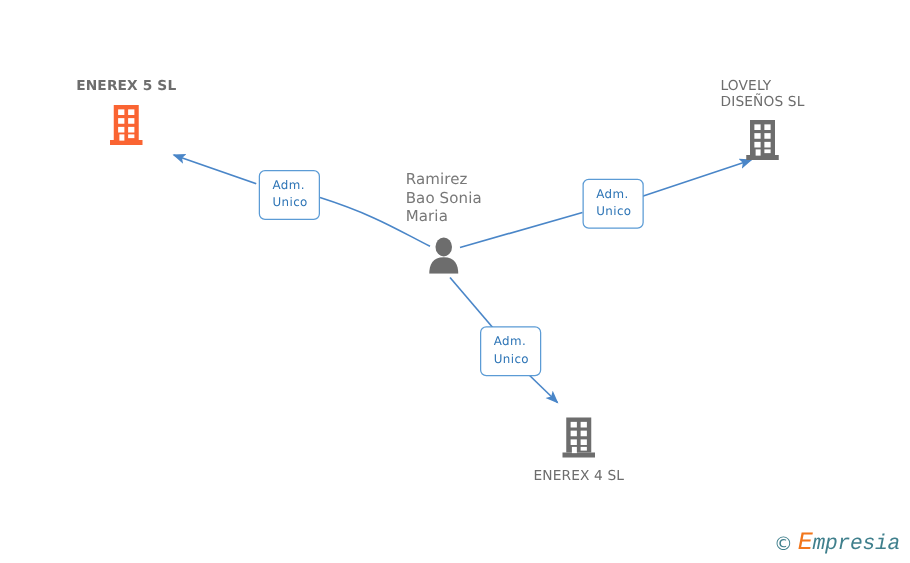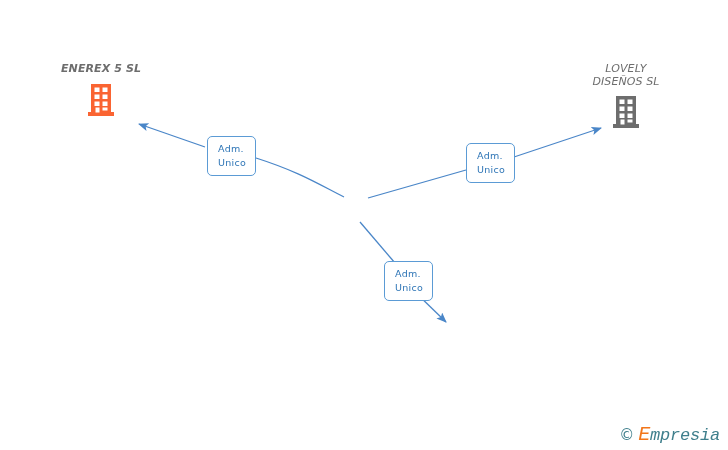--- a/index.html
+++ b/index.html
@@ -31,24 +31,22 @@
     position: absolute;
     display: flex;
     flex-direction: column;
     align-items: center;
     z-index: 3;
   }
   .node-label {
     color: #6d6d6d;
     font-size: 11px;
     line-height: 13px;
-    text-align: center;
     white-space: pre-line;
     letter-spacing: 0.1px;
-    font-style: italic;
   }
   .node-label.bold {
     font-weight: bold;
     font-size: 11px;
     color: #6d6d6d;
   }
   .node-label.person {
     font-size: 12px;
     line-height: 15px;
     color: #787878;
@@ -139,21 +137,21 @@
           <rect x="15.5" y="11.5" width="5" height="4.5"></rect>
           <rect x="7.5" y="18.5" width="5" height="4.5"></rect>
           <rect x="15.5" y="18.5" width="5" height="4.5"></rect>
           <rect x="8.5" y="24.5" width="4" height="5"></rect>
           <rect x="15.5" y="24.5" width="5" height="3"></rect>
         </g>
       </svg>
     </div>
   </div>
 
-  <div class="node" style="left:568px; top:62px; width:116px;">
+  <div class="node" style="left:552px; top:62px; width:116px;">
     <div class="node-label">LOVELY
 DISEÑOS SL</div>
     <div class="icon-wrap" style="margin-top:7px;">
       <svg width="28" height="34" viewBox="0 0 28 34" xmlns="http://www.w3.org/2000/svg">
         <g fill="#6d6d6d">
           <rect x="4" y="1" width="20" height="28"></rect>
           <rect x="1" y="29" width="26" height="4"></rect>
         </g>
         <g fill="#ffffff">
           <rect x="7.5" y="4.5" width="5" height="4.5"></rect>
@@ -162,21 +160,55 @@
           <rect x="15.5" y="11.5" width="5" height="4.5"></rect>
           <rect x="7.5" y="18.5" width="5" height="4.5"></rect>
           <rect x="15.5" y="18.5" width="5" height="4.5"></rect>
           <rect x="8.5" y="24.5" width="4" height="5"></rect>
           <rect x="15.5" y="24.5" width="5" height="3"></rect>
         </g>
       </svg>
     </div>
   </div>
 
-
+  <div class="node" style="left:295px; top:136px; width:120px;">
+    <div class="node-label person">Ramirez
+Bao Sonia
+Maria</div>
+    <div class="icon-wrap" style="margin-top:8px;">
+      <svg width="28" height="30" viewBox="0 0 28 30" xmlns="http://www.w3.org/2000/svg">
+        <g fill="#6d6d6d">
+          <ellipse cx="14" cy="8.5" rx="6.6" ry="7.6"></ellipse>
+          <path d="M14,16.8 C5.2,16.8 2.4,22.6 2.4,30 L25.6,30 C25.6,22.6 22.8,16.8 14,16.8 Z"></path>
+        </g>
+      </svg>
+    </div>
+  </div>
+
+  <div class="node" style="left:409px; top:333px; width:108px;">
+    <div class="icon-wrap">
+      <svg width="28" height="34" viewBox="0 0 28 34" xmlns="http://www.w3.org/2000/svg">
+        <g fill="#6d6d6d">
+          <rect x="4" y="1" width="20" height="28"></rect>
+          <rect x="1" y="29" width="26" height="4"></rect>
+        </g>
+        <g fill="#ffffff">
+          <rect x="7.5" y="4.5" width="5" height="4.5"></rect>
+          <rect x="15.5" y="4.5" width="5" height="4.5"></rect>
+          <rect x="7.5" y="11.5" width="5" height="4.5"></rect>
+          <rect x="15.5" y="11.5" width="5" height="4.5"></rect>
+          <rect x="7.5" y="18.5" width="5" height="4.5"></rect>
+          <rect x="15.5" y="18.5" width="5" height="4.5"></rect>
+          <rect x="8.5" y="24.5" width="4" height="5"></rect>
+          <rect x="15.5" y="24.5" width="5" height="3"></rect>
+        </g>
+      </svg>
+    </div>
+    <div class="node-label" style="margin-top:7px;">ENEREX 4 SL</div>
+  </div>
 
   <div class="rel-chip" style="left:207px; top:136px;">Adm.
 Unico</div>
 
   <div class="rel-chip" style="left:466px; top:143px;">Adm.
 Unico</div>
 
   <div class="rel-chip" style="left:384px; top:261px;">Adm.
 Unico</div>
 

